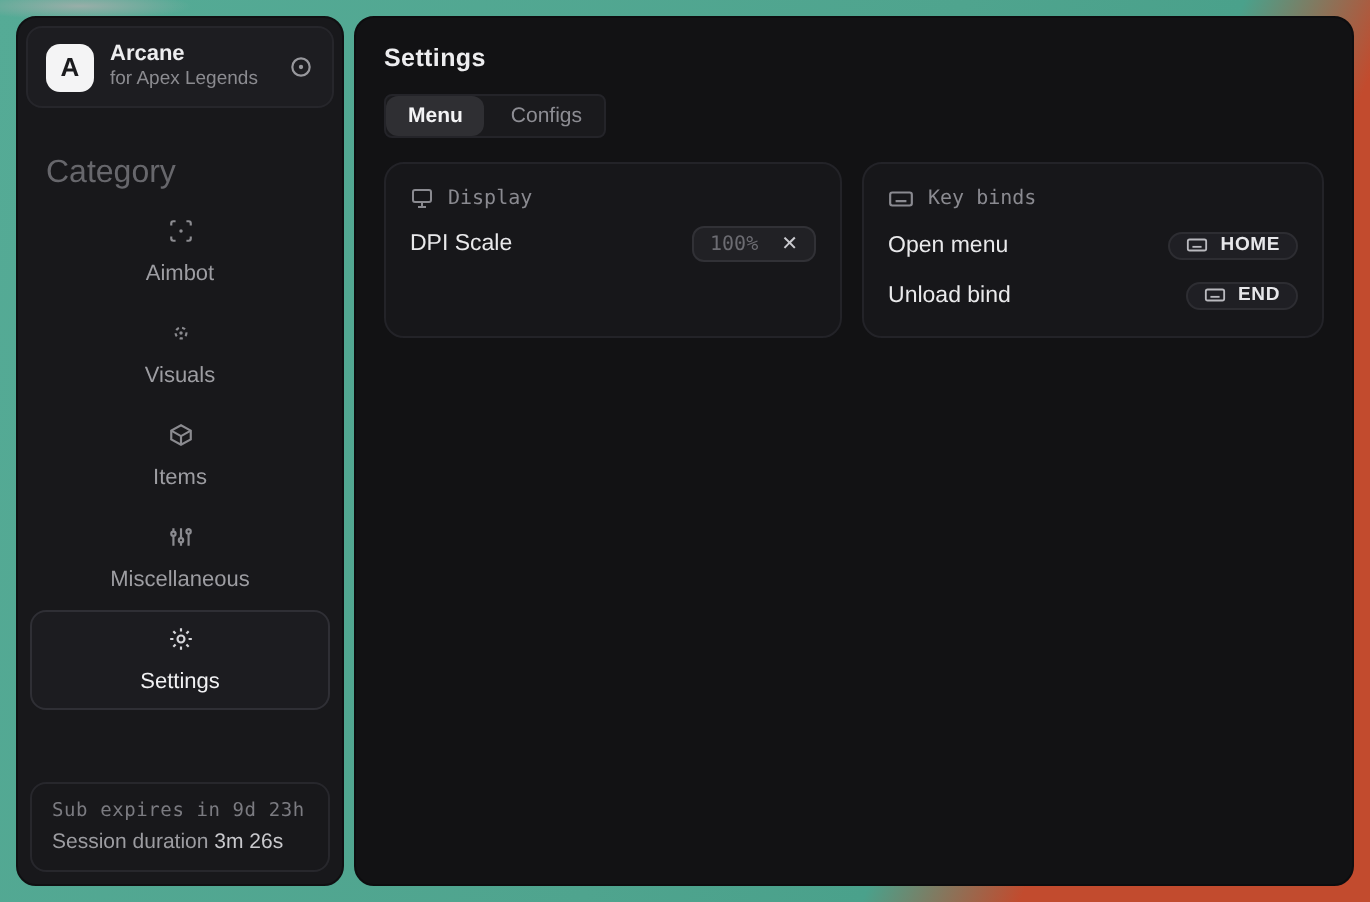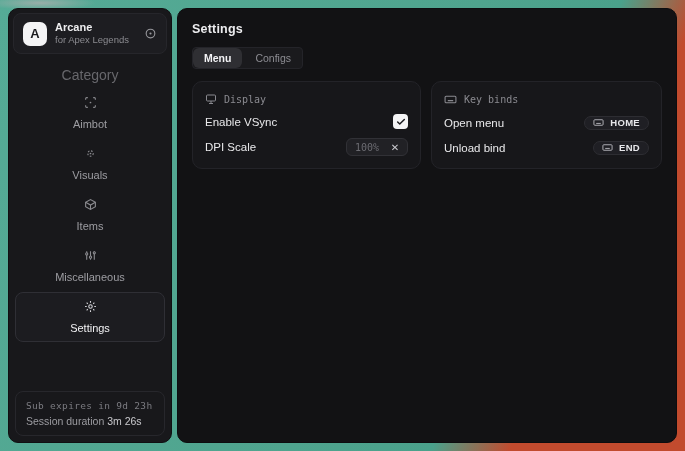--- a/index.html
+++ b/index.html
@@ -22,21 +22,21 @@
   }
   .logo {
     width:24px; height:24px; border-radius:7px; background:#f4f4f5; color:#1b1b1e;
     font-weight:bold; font-size:13px; display:grid; place-items:center; flex:0 0 auto;
   }
   .app-name { font-size:11px; font-weight:700; color:#ededef; line-height:13px; }
   .app-sub  { font-size:9.5px; color:#8b8b90; line-height:12px; }
   .side-header .right-ic { margin-left:auto; color:#98989d; display:flex; }
 
   
-  .cat-label { margin:13px 14px 5px; font-size:14px; color:#67676c;text-align:center; }
+  .cat-label { margin:24px 14px 5px; font-size:16px; color:#67676c; }
   .nav-item {
     display:flex; align-items:center; gap:9px; margin:1px 6px; padding:7px 9px;
     border:1px solid transparent; border-radius:8px; color:#9d9da2; font-size:11px; cursor:default;flex-direction:column;
   }
   .nav-item .ic { display:flex; color:#8b8b90; }
   .nav-item.selected { background:#1c1c20; border-color:#2f2f35; color:#f1f1f3; }
   .nav-item.selected .ic { color:#d5d5d9; }
 
   
   .sub-box {
@@ -186,28 +186,20 @@
       <div class="card-head">
         <span>
           <svg width="12" height="12" viewBox="0 0 24 24" fill="none" stroke="currentColor" stroke-width="2">
             <rect x="3" y="4" width="18" height="12" rx="2"></rect>
               <path d="M8 21h8M12 16v5"></path>
           </svg>
         </span>
         <span>Display</span>
       </div>
 
-      <div class="row">
-        <span class="row-label">Enable VSync</span>
-        <span class="checkbox">
-          <svg width="10" height="10" viewBox="0 0 24 24" fill="none" stroke="#1c1c1f" stroke-width="3.5" stroke-linecap="round" stroke-linejoin="round">
-            <polyline points="20 6 9 17 4 12"></polyline>
-          </svg>
-        </span>
-      </div>
 
       <div class="row">
         <span class="row-label">DPI Scale</span>
         <span class="dpi-pill">
           <span class="dpi-val">100%</span>
           <span class="dpi-clear">✕</span>
         </span>
       </div>
     </div>
 

